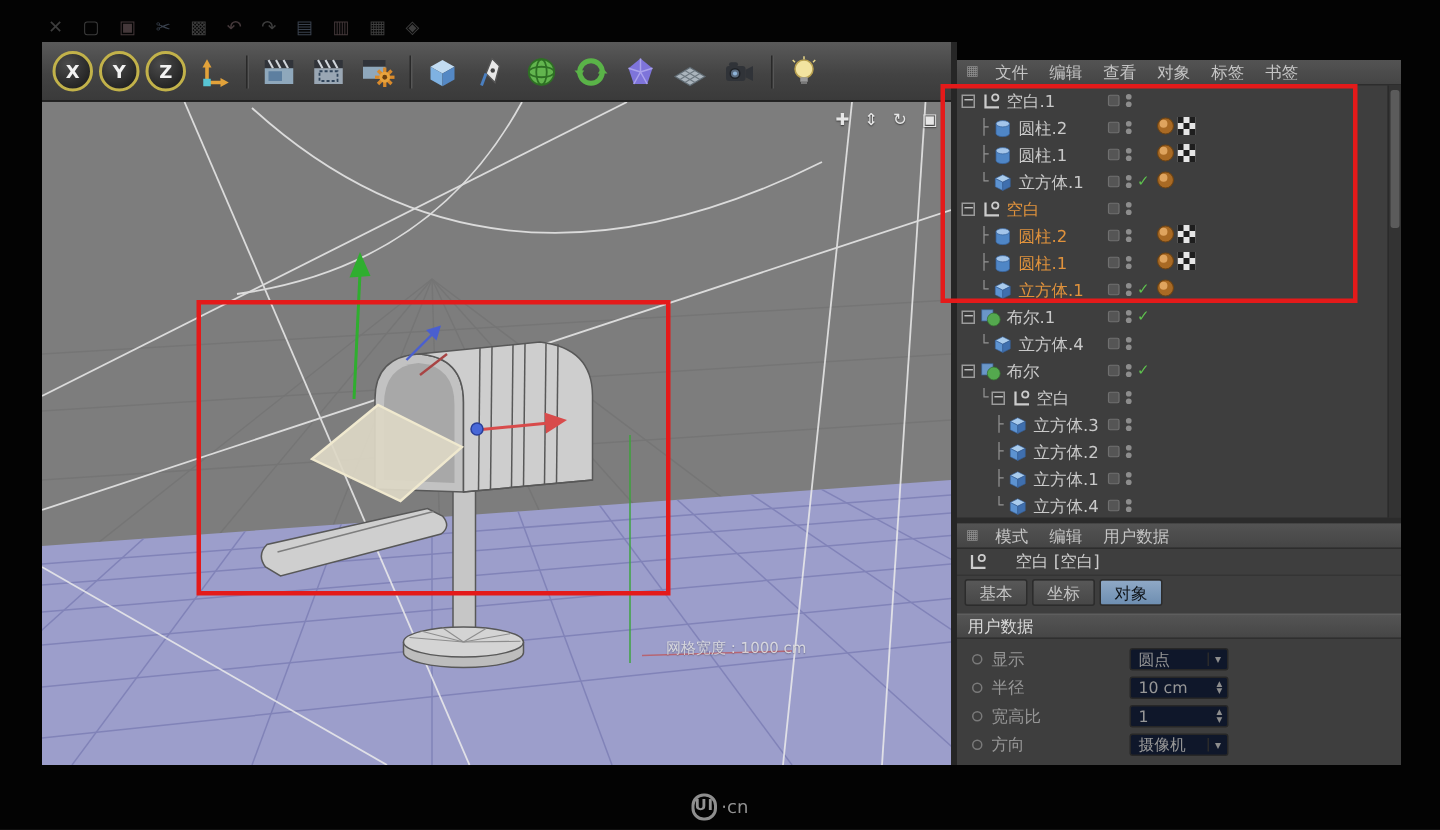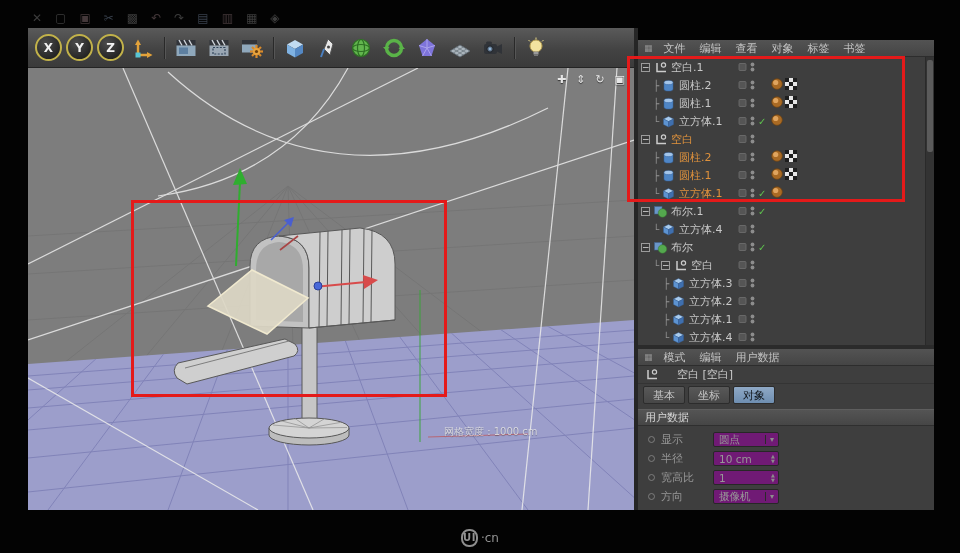--- a/index.html
+++ b/index.html
@@ -65,22 +65,22 @@
   .am-tab{padding:1px 9px 0;font-size:11px;color:#c3c3c3;border:1px solid #2c2c2c;border-radius:2px;
     background:linear-gradient(#585858,#474747);cursor:default;}
   .am-tab.active{background:linear-gradient(#8fa9c6,var(--tab,#6e8eb1));color:#0f1419;}
   .am-section{height:17px;margin-top:3px;background:linear-gradient(#545454,#464646);
     border-top:1px solid #5e5e5e;border-bottom:1px solid #2f2f2f;
     font-size:11px;color:#d8d8d8;display:flex;align-items:center;padding:0 7px;}
   .am-props{padding-top:4px;}
   .prop-row{height:19px;display:flex;align-items:center;padding-left:10px;font-size:11px;color:#969696;}
   .pdot{width:7px;height:7px;flex:none;border:1px solid #858585;border-radius:50%;margin-right:6px;opacity:.85;}
   .plabel{width:52px;flex:none;}
-  .dd,.numbox{width:66px;height:15px;background:#701a75;border:1px solid #272727;border-radius:2px;
-    display:flex;align-items:center;font-size:10.5px;color:#979797;}
+  .dd,.numbox{width:66px;height:15px;background:#0f172a;border:1px solid #272727;border-radius:2px;
+    display:flex;align-items:center;font-size:10.5px;color:#979797;margin-left:40px;}
   .ddtext,.numtext{flex:1;padding-left:5px;overflow:hidden;}
   .ddarrow{width:13px;flex:none;border-left:1px solid #2a2a2a;text-align:center;font-size:8px;color:#8d8d8d;}
   .spin{width:10px;flex:none;display:flex;flex-direction:column;align-items:center;justify-content:center;}
   .spin i{font-style:normal;font-size:5px;line-height:4.5px;color:#8d8d8d;}
 
   
   .anno{position:absolute;border:3px solid #e41a1a;z-index:60;pointer-events:none;}
   #anno-vp{left:131px;top:200px;width:316px;height:197px;}
   #anno-om{left:627px;top:56px;width:278px;height:146px;}
 

